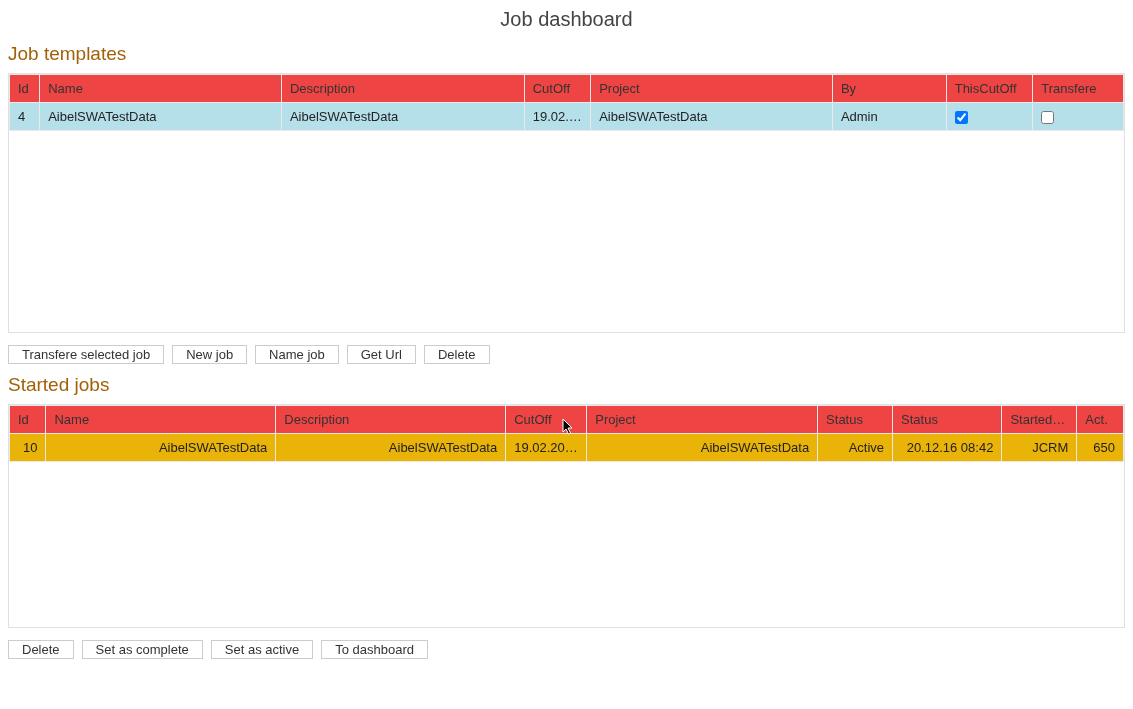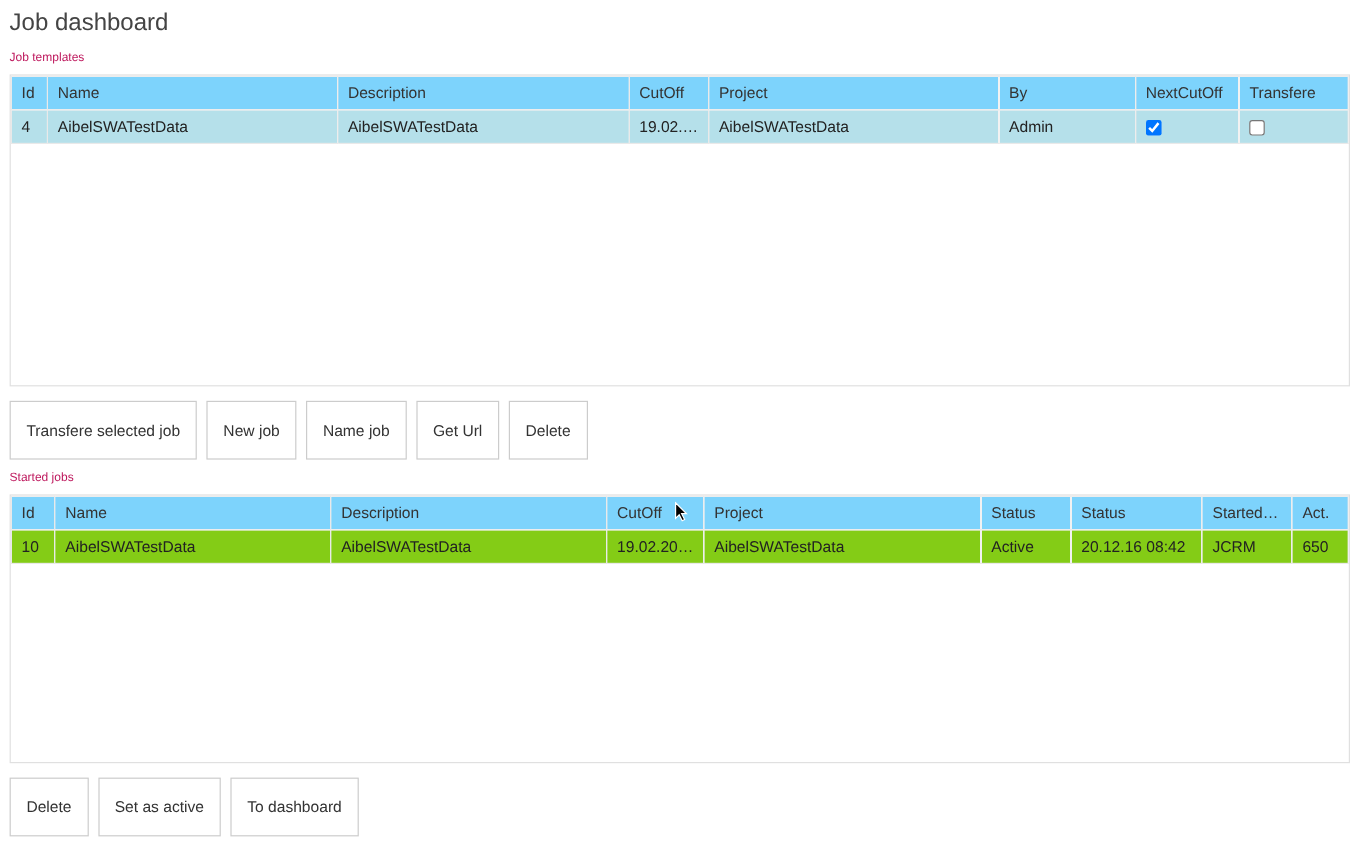--- a/index.html
+++ b/index.html
@@ -8,24 +8,25 @@
       font-size: 13px;
       color: #222;
       background: #fff;
       padding: 8px;
     }
     .page-title {
       font-size: 20px;
       font-weight: 400;
       color: #444;
       margin: 0 0 12px 0;
+      text-align: center;
     }
     .section-label {
-      font-size: 10px;
-      color: #be185d;
+      font-size: 19px;
+      color: #a16207;
       margin-bottom: 8px;
       margin-top: 6px;
     }
     .grid-wrap {
       border: 1px solid #e0e0e0;
       margin-bottom: 12px;
       overflow: hidden;
     }
     .grid-top {
       height: 260px;
@@ -42,38 +43,39 @@
       text-align: left;
       padding: 6px 8px;
       font-weight: 400;
       font-size: 13px;
       border: 1px solid #e9e9e9;
       white-space: nowrap;
       overflow: hidden;
       text-overflow: ellipsis;
     }
     th {
-      background: #7dd3fc;
+      background: #ef4444;
       color: #333;
     }
     tr.selected td {
       background: #b5e0ea;
     }
     tr.data-row td {
-      background: #84cc16;
+      background: #eab308;
+      text-align: right;
     }
     .btn-row {
       display: flex;
       gap: 8px;
       margin-bottom: 10px;
     }
     .btn {
       background: #fff;
       border: 1px solid #ccc;
-      padding: 16px 13px;
+      padding: 1px 13px;
       font-size: 13px;
       color: #333;
       cursor: pointer;
       font-family: inherit;
     }
     .cb {
       width: 13px;
       height: 13px;
       vertical-align: middle;
     }
@@ -105,21 +107,21 @@
       <col style="width:90px">
     </colgroup>
     <thead>
       <tr>
         <th>Id</th>
         <th>Name</th>
         <th>Description</th>
         <th>CutOff</th>
         <th>Project</th>
         <th>By</th>
-        <th>NextCutOff</th>
+        <th>ThisCutOff</th>
         <th>Transfere</th>
       </tr>
     </thead>
     <tbody>
       <tr class="selected">
         <td>4</td>
         <td>AibelSWATestData</td>
         <td>AibelSWATestData</td>
         <td>19.02.12</td>
         <td>AibelSWATestData</td>
@@ -182,19 +184,20 @@
         <td>20.12.16 08:42</td>
         <td>JCRM</td>
         <td>650</td>
       </tr>
     </tbody>
   </table>
 </div>
 
 <div class="btn-row">
   <button class="btn">Delete</button>
+  <button class="btn">Set as complete</button>
   <button class="btn">Set as active</button>
   <button class="btn">To dashboard</button>
 </div>
 
 <svg class="cursor" width="14" height="18" viewBox="0 0 14 18">
   <path d="M1 1 L1 14 L4 11 L6.5 16 L8.5 15 L6 10 L10 10 Z" fill="#000" stroke="#fff" stroke-width="1"></path>
 </svg>
 
 </body></html>

